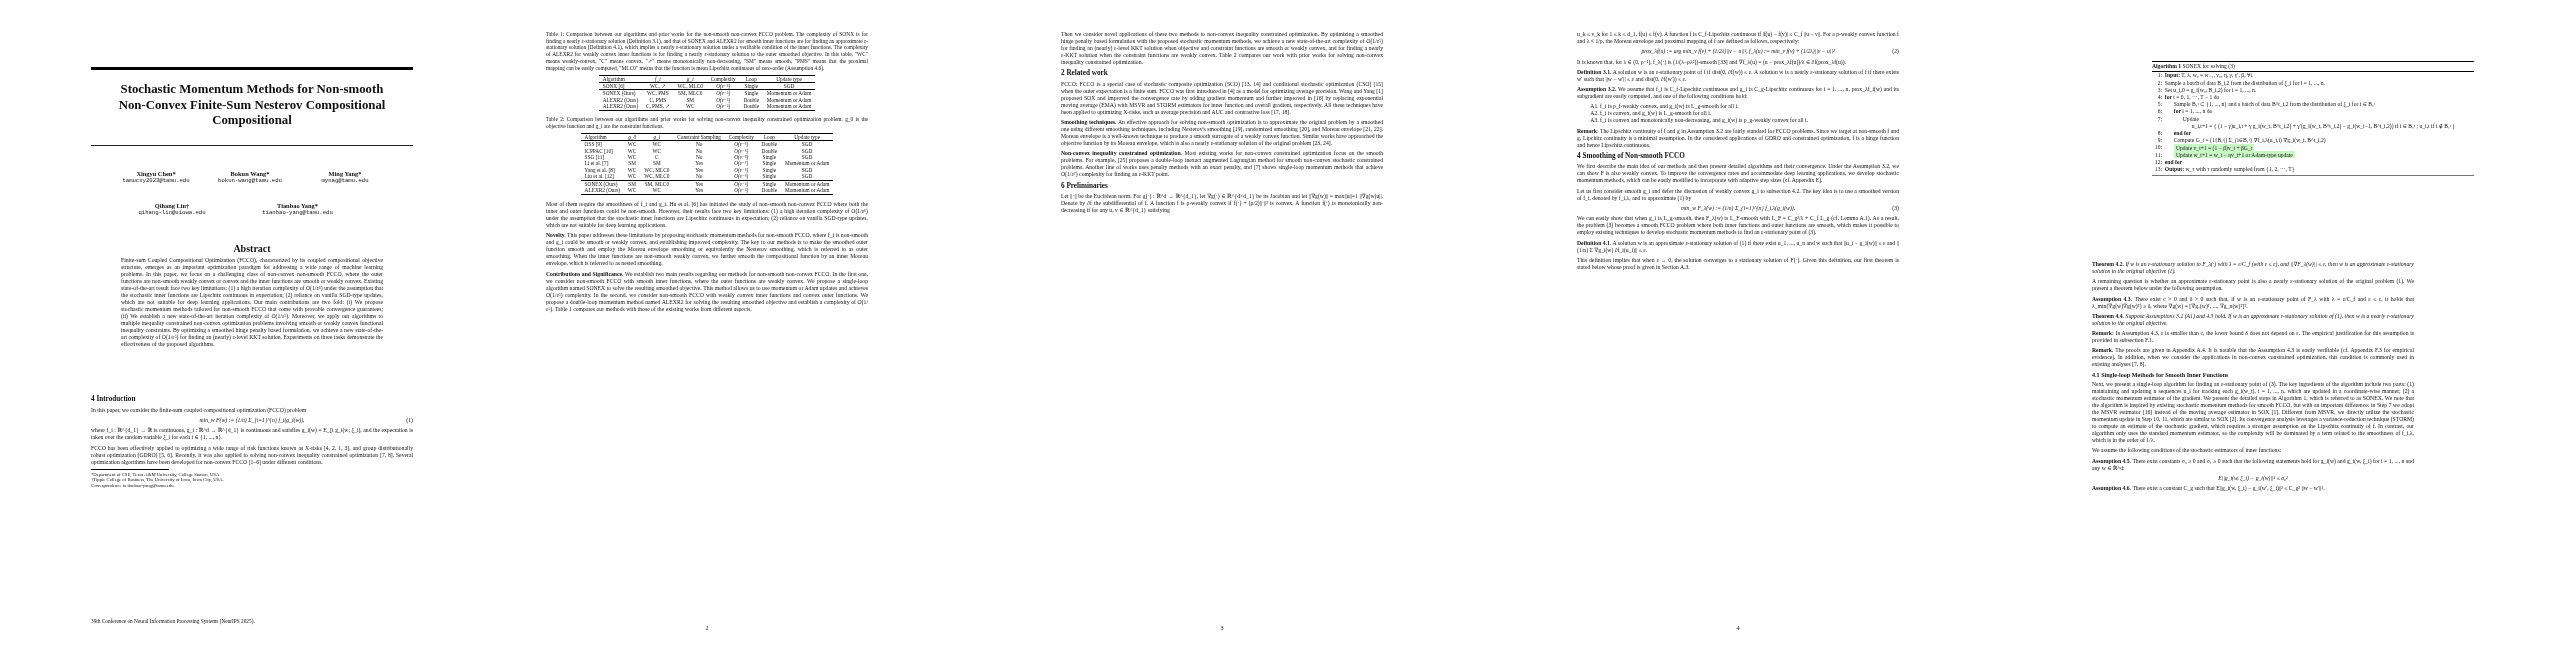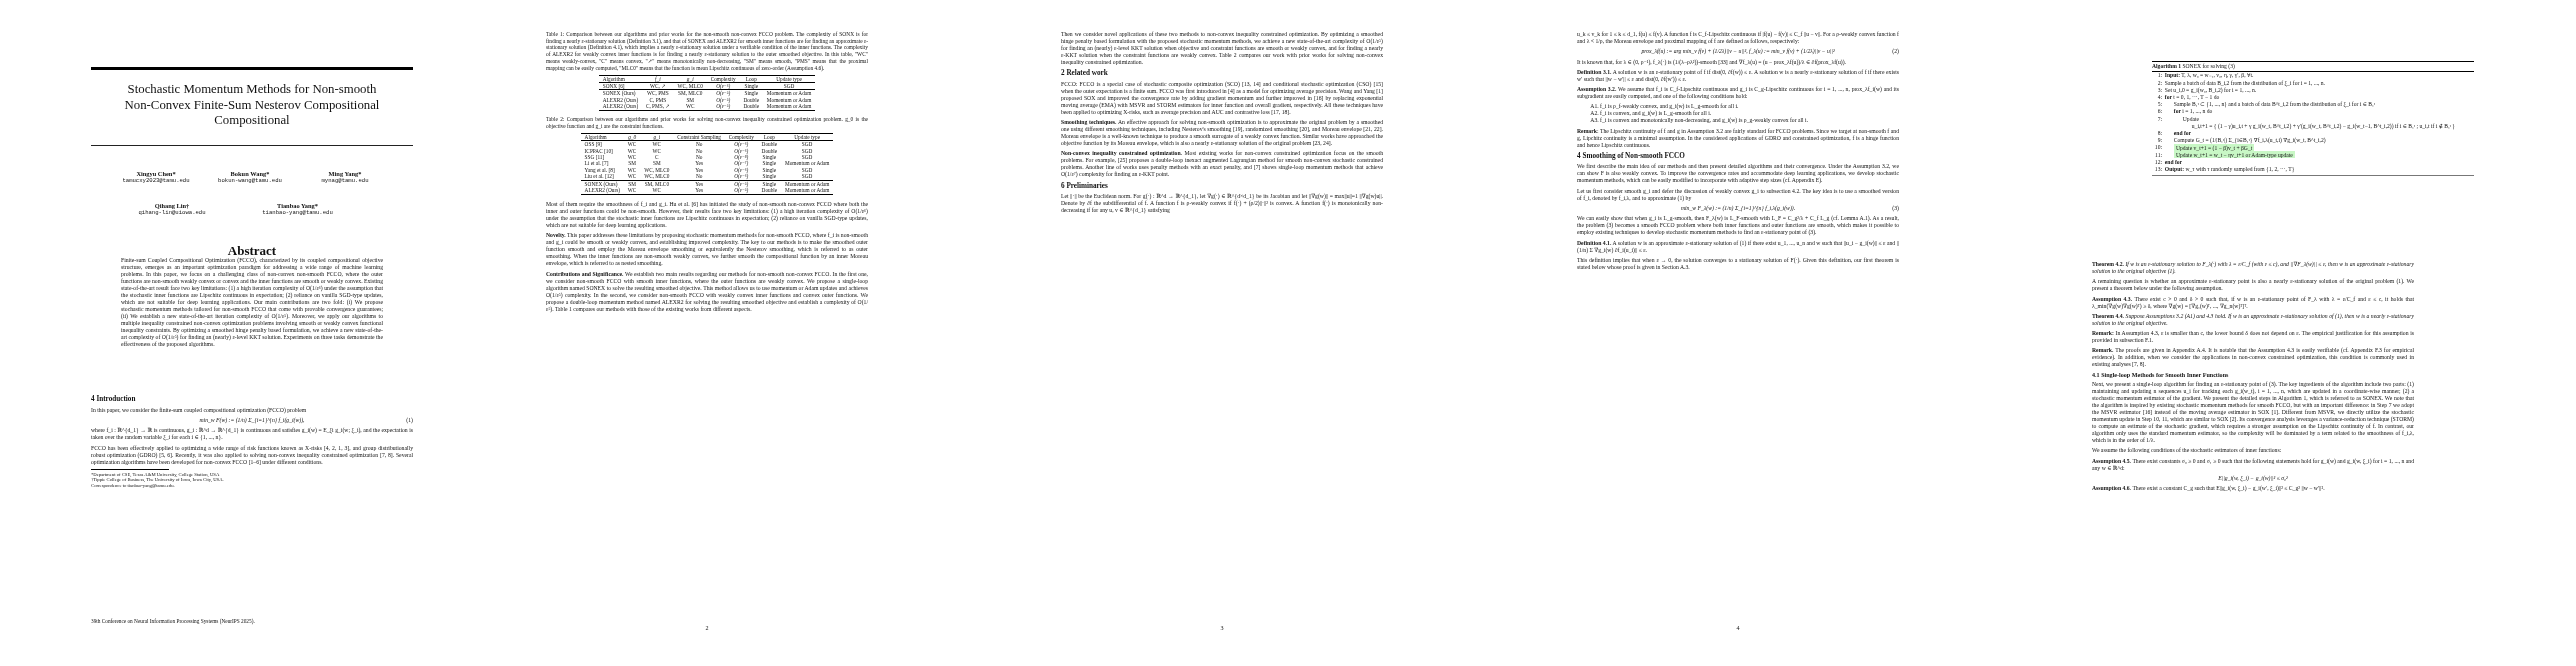--- a/index.html
+++ b/index.html
@@ -3,25 +3,25 @@
 <meta charset="utf-8">
 <style>
   html,body{margin:0;padding:0;background:#fff;}
   body{width:2576px;height:667px;position:relative;overflow:hidden;font-family:"Liberation Serif","DejaVu Serif",serif;color:#111;}
   .page{position:absolute;top:0;height:667px;width:515px;background:#fff;}
   .col{position:absolute;font-size:5.7px;line-height:7px;text-align:justify;}
   .arxiv{position:absolute;left:7.8px;top:94px;width:22px;height:422px;}
   .arxiv span{position:absolute;left:0;top:0;transform-origin:0 0;transform:translate(16.7px,422px) rotate(-90deg);white-space:nowrap;font-size:15px;color:#8a8a8a;font-family:"Liberation Serif",serif;}
   .toprule{position:absolute;height:2.8px;background:#000;}
   .botrule{position:absolute;height:1.1px;background:#222;}
-  .title{position:absolute;text-align:center;font-weight:normal;font-size:12.8px;line-height:15.6px;}
+  .title{position:absolute;text-align:center;font-weight:bold;font-size:12.8px;line-height:15.6px;}
   .author{position:absolute;text-align:center;font-size:6.1px;line-height:7.2px;}
   .author b{display:block;font-size:6.4px;}
   .author code{font-family:"Liberation Mono","DejaVu Sans Mono",monospace;font-size:5.6px;}
-  .abs-h{position:absolute;font-weight:bold;font-size:13px;text-align:center;}
+  .abs-h{position:absolute;font-weight:bold;font-size:10px;text-align:center;}
   .sec-h{font-weight:bold;font-size:7.2px;margin:4.4px 0 3.3px 0;text-align:left;}
   .subsec-h{font-weight:bold;font-size:6.1px;margin:3.3px 0 2.2px 0;}
   p{margin:0 0 3.3px 0;}
   .footer{position:absolute;font-size:5.3px;line-height:6.1px;}
   .pnum{position:absolute;font-size:6.1px;text-align:center;width:22px;}
   .eq{text-align:center;margin:3.3px 0;font-style:italic;position:relative;}
   .eq .eqn{position:absolute;right:0;top:0;font-style:normal;}
   table.tb{border-collapse:collapse;font-size:5.3px;line-height:6.4px;margin:0 auto;}
   table.tb th{font-weight:normal;padding:0 3.9px;border-top:0.8px solid #000;border-bottom:0.6px solid #000;text-align:center;}
   table.tb td{padding:0 3.9px;text-align:center;}

